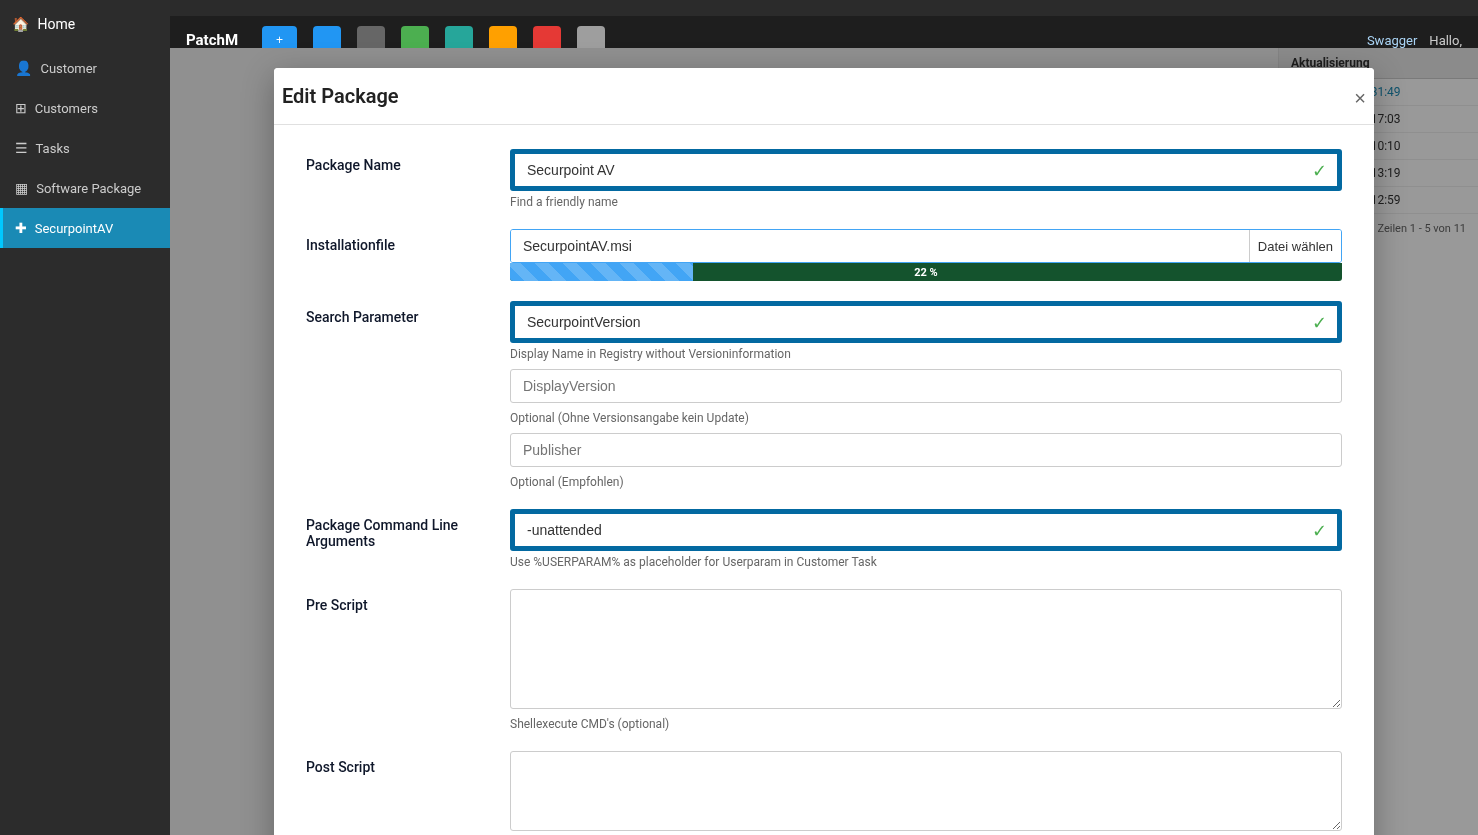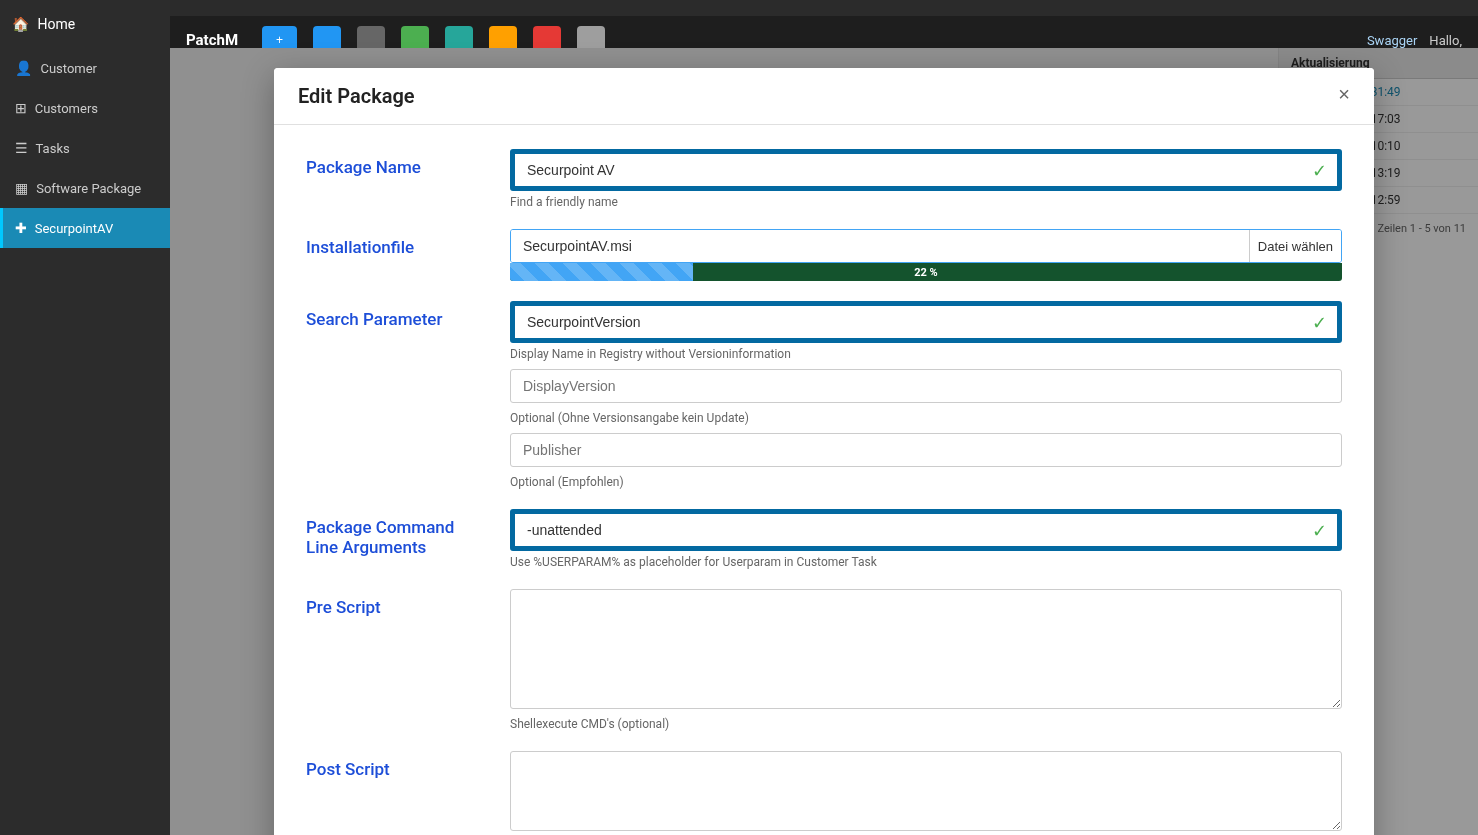--- a/index.html
+++ b/index.html
@@ -115,22 +115,22 @@
     .modal {
       background: #fff;
       border-radius: 4px;
       width: 1100px;
       max-height: 800px;
       overflow-y: auto;
       box-shadow: 0 8px 32px rgba(0,0,0,0.3);
       position: relative;
     }
     .modal-header {
-      display: flex; align-items: flex-start; justify-content: space-between;
-      padding: 16px 24px;
+      display: flex; align-items: flex-end; justify-content: space-between;
+      padding: 16px 8px;
       border-bottom: 1px solid #e0e0e0;
       position: sticky; top: 0; background: #fff; z-index: 10;
     }
     .modal-title {
       font-size: 20px; font-weight: 600; color: #222;
     }
     .modal-close {
       background: none; border: none; font-size: 20px; cursor: pointer; color: #666;
       line-height: 1;
     }
@@ -141,22 +141,22 @@
     
     .form-row {
       display: flex;
       align-items: flex-start;
       margin-bottom: 20px;
       gap: 24px;
     }
     .form-label {
       width: 180px;
       min-width: 180px;
-      font-size: 17px;
-      color: #1d4ed8;
+      font-size: 14px;
+      color: #0f172a;
       font-weight: 500;
       padding-top: 8px;
     }
     .form-control-wrap {
       flex: 1;
     }
     .form-input-row {
       display: flex; align-items: center; gap: 0;
       border: 5px solid #0369a1;
       border-radius: 3px;

